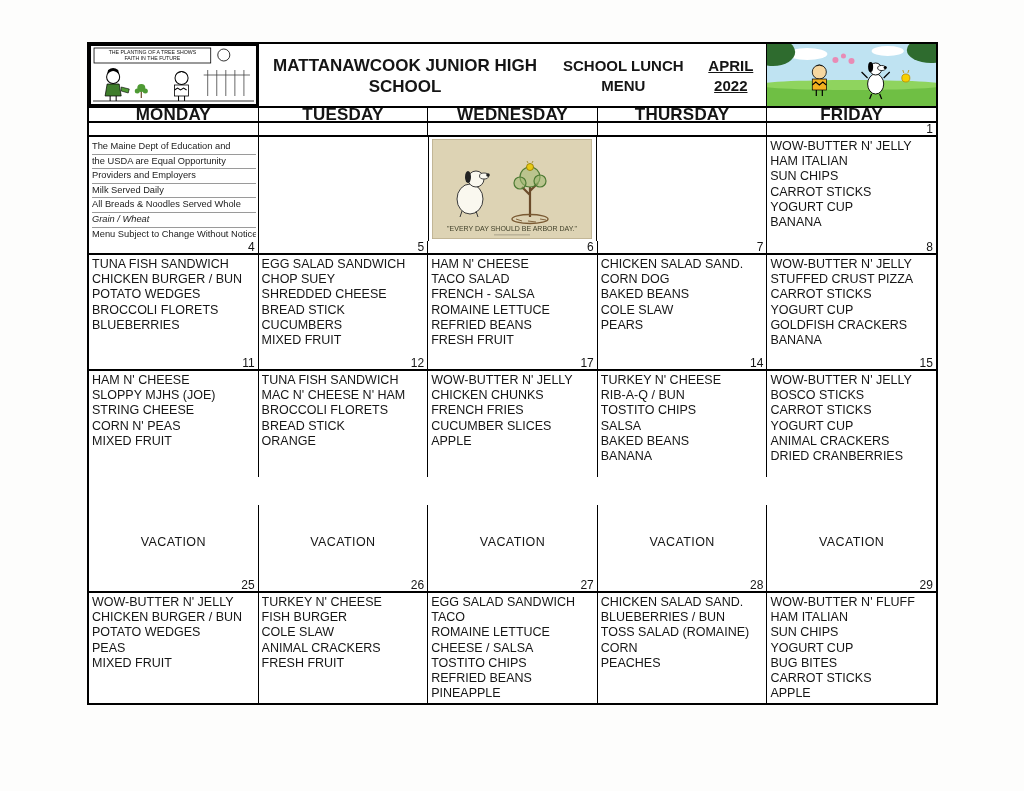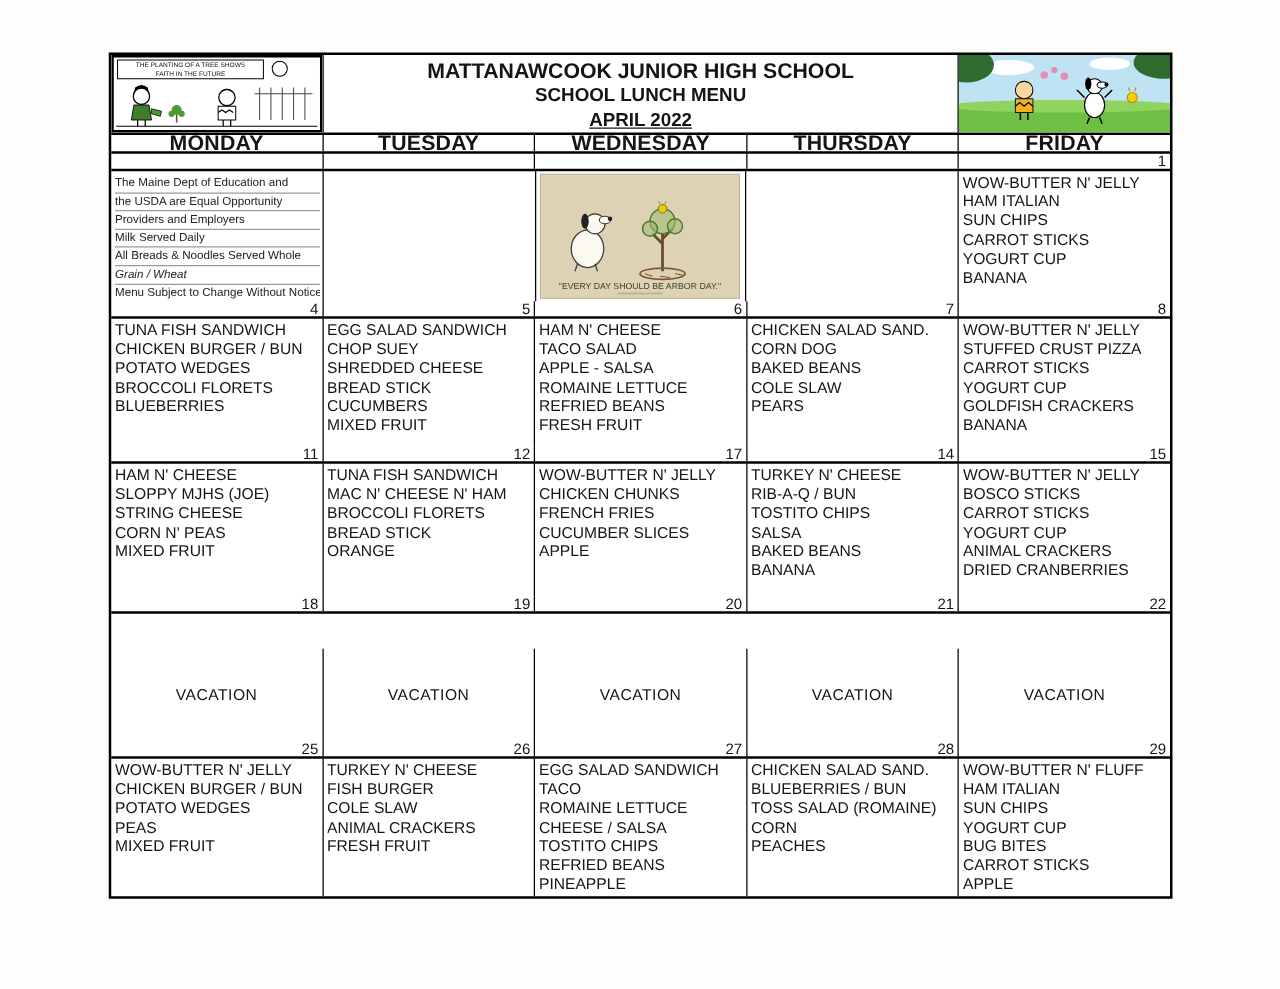--- a/index.html
+++ b/index.html
@@ -21,21 +21,21 @@
   .row { display: flex; width: 100%; }
   .cell { flex: 1 1 0; border-right: 1.5px solid #000; min-width: 0; }
   .cell:last-child { border-right: none; }
 
   
   .header-row { height: 64px; border-bottom: 2px solid #000; }
   .header-img-cell { flex: 1 1 0; border-right: 1.5px solid #000; overflow: hidden; }
   .header-img-cell.right { border-right: none; border-left: 1.5px solid #000; }
   .header-title-cell {
     flex: 3 1 0;
-    display: flex; flex-direction: column; align-items: center; justify-content: center;
+    display: flex; flex-direction: row; align-items: center; justify-content: center;
     text-align: center; padding-top: 2px;
   }
   .school-title { font-size: 17px; font-weight: bold; line-height: 21px; }
   .menu-subtitle { font-size: 15px; font-weight: bold; line-height: 20px; }
   .menu-month { font-size: 15px; font-weight: bold; line-height: 20px; text-decoration: underline; }
   .header-img-cell svg { display: block; width: 100%; height: 100%; }
 
   
   .day-row { height: 15px; border-bottom: 2px solid #000; }
   .day-cell {
@@ -273,21 +273,21 @@
         <div class="menu-line">EGG SALAD SANDWICH</div>
         <div class="menu-line">CHOP SUEY</div>
         <div class="menu-line">SHREDDED CHEESE</div>
         <div class="menu-line">BREAD STICK</div>
         <div class="menu-line">CUCUMBERS</div>
         <div class="menu-line">MIXED FRUIT</div>
       </div>
     <div class="cell">
         <div class="menu-line">HAM N' CHEESE</div>
         <div class="menu-line">TACO SALAD</div>
-        <div class="menu-line">APPLE - SALSA</div>
+        <div class="menu-line">FRENCH - SALSA</div>
         <div class="menu-line">ROMAINE LETTUCE</div>
         <div class="menu-line">REFRIED BEANS</div>
         <div class="menu-line">FRESH FRUIT</div>
       </div>
     <div class="cell">
         <div class="menu-line">CHICKEN SALAD SAND.</div>
         <div class="menu-line">CORN DOG</div>
         <div class="menu-line">BAKED BEANS</div>
         <div class="menu-line">COLE SLAW</div>
         <div class="menu-line">PEARS</div>
@@ -342,27 +342,20 @@
     <div class="cell">
         <div class="menu-line">WOW-BUTTER N' JELLY</div>
         <div class="menu-line">BOSCO STICKS</div>
         <div class="menu-line">CARROT STICKS</div>
         <div class="menu-line">YOGURT CUP</div>
         <div class="menu-line">ANIMAL CRACKERS</div>
         <div class="menu-line">DRIED CRANBERRIES</div>
       </div>
   </div>
 
-  <div class="row date-row">
-    <div class="cell date-cell">18</div>
-    <div class="cell date-cell">19</div>
-    <div class="cell date-cell">20</div>
-    <div class="cell date-cell">21</div>
-    <div class="cell date-cell">22</div>
-  </div>
   <div class="row week-row h4">
     <div class="cell vacation-cell">VACATION</div>
     <div class="cell vacation-cell">VACATION</div>
     <div class="cell vacation-cell">VACATION</div>
     <div class="cell vacation-cell">VACATION</div>
     <div class="cell vacation-cell">VACATION</div>
   </div>
 
   <div class="row date-row">
     <div class="cell date-cell">25</div>

